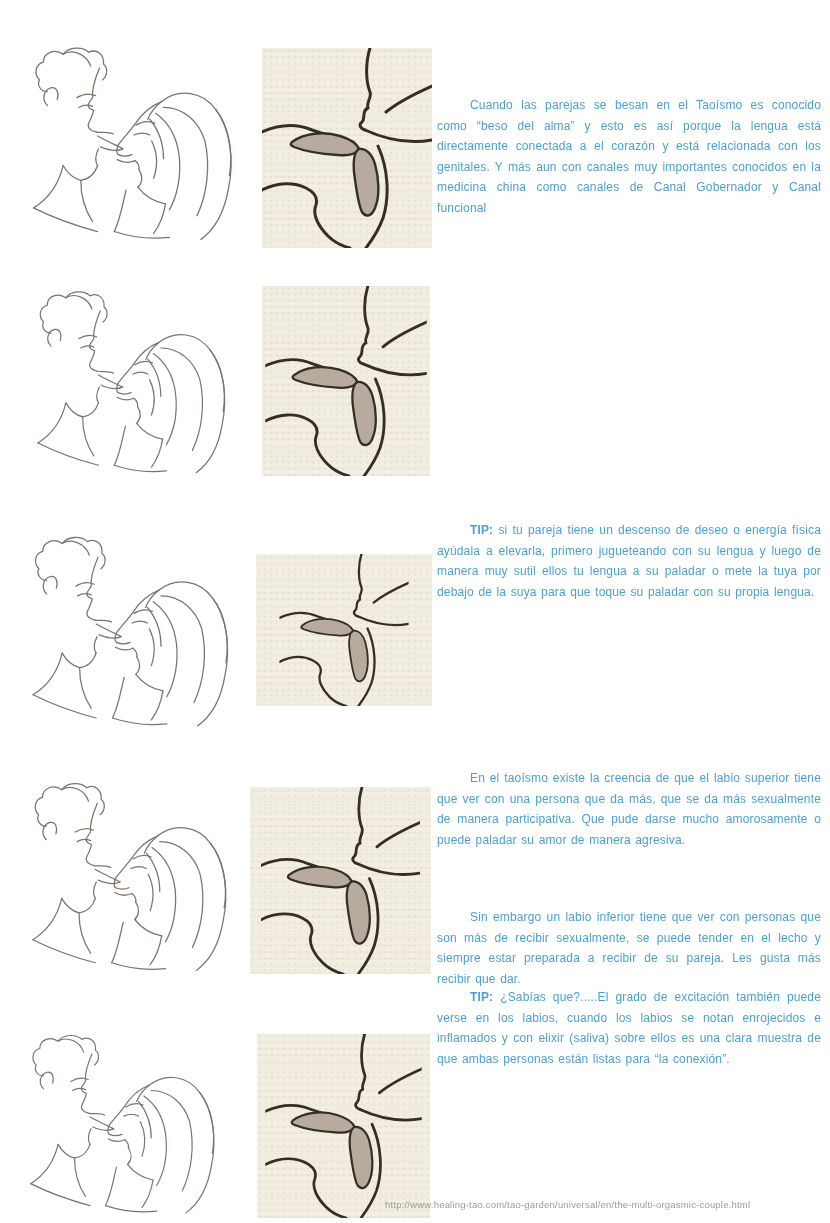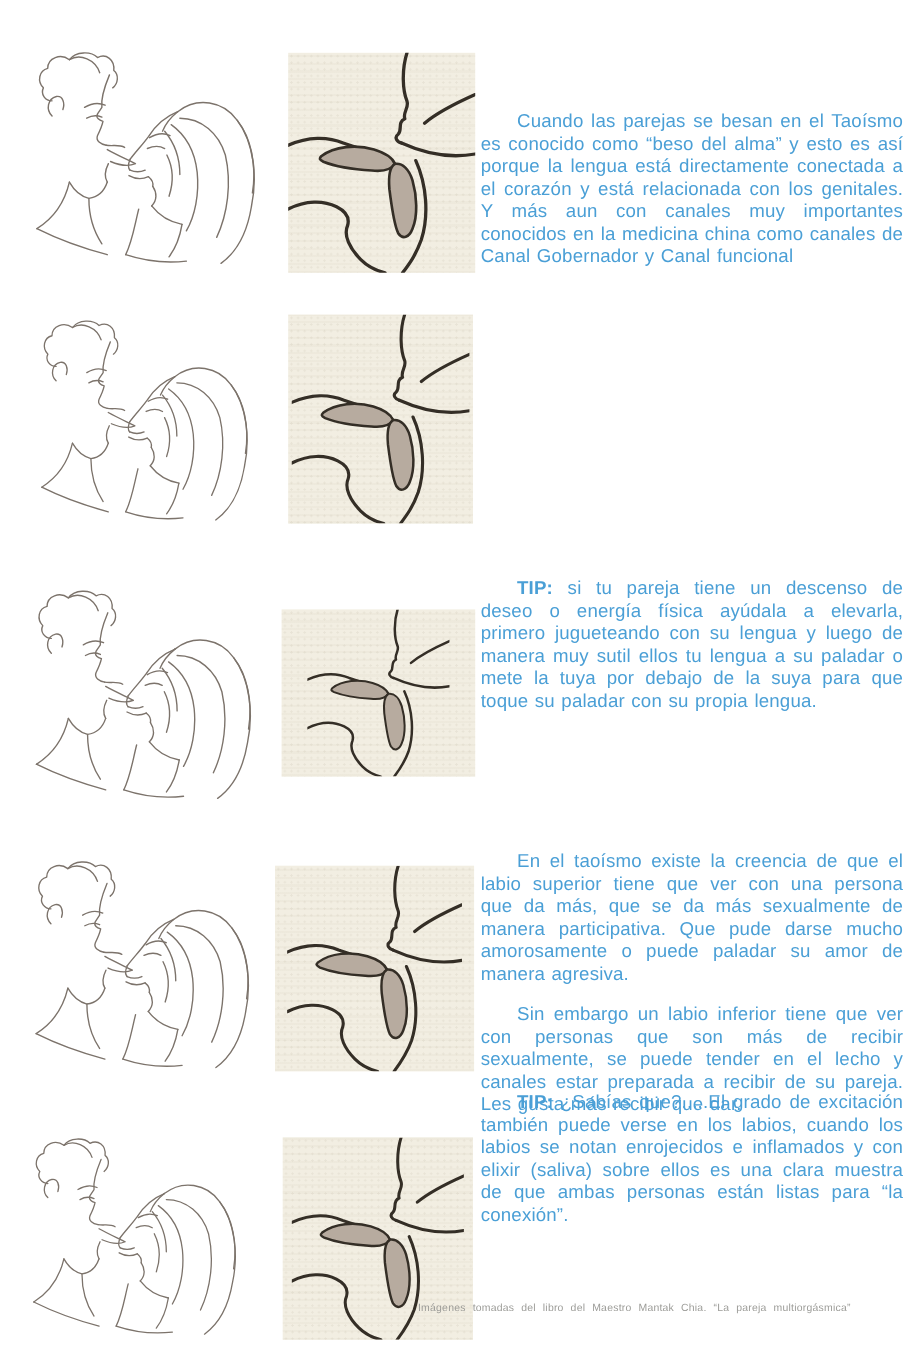--- a/index.html
+++ b/index.html
@@ -5,21 +5,21 @@
   html,body{margin:0;padding:0;background:#e8e8e8;}
   .page{
     position:relative;width:830px;height:1223px;margin:0 auto;
     background:var(--page-bg,#ffffff);
     font-family:"Liberation Sans", sans-serif;
     overflow:hidden;
   }
   .para{
     position:absolute;left:437px;width:384px;
     color:var(--text-color,#4a9fd6);
-    font-size:17px;line-height:20.5px;
+    font-size:12px;line-height:20.5px;
     text-align:justify;letter-spacing:.15px;
     word-spacing:1px;
   }
   .para strong{font-weight:bold;margin-left:33px;}
   .illus{position:absolute;}
   .illus svg{display:block;width:100%;height:100%;}
   .diagram{
     background:
       radial-gradient(rgba(150,138,112,.10) 1px, transparent 1.2px),
       repeating-linear-gradient(0deg, rgba(170,158,130,.06) 0 2px, transparent 2px 7px),
@@ -149,29 +149,29 @@
     <svg viewBox="0 0 260 230">
         <use href="#sym-couple"></use>
       </svg>
   </div>
   <div class="illus diagram" style="left:250px;top:787px;width:181px;height:187px">
     <svg viewBox="0 0 170 200">
         <use href="#sym-tongues"></use>
       </svg>
   </div>
   <p class="para" style="top:756px"><strong></strong> <span>En el taoísmo existe la creencia de que el labio superior tiene que ver con una persona que da más, que se da más sexualmente de manera participativa. Que pude darse mucho amorosamente o puede paladar su amor de manera agresiva.</span></p>
-  <p class="para" style="top:895px"><strong></strong> <span>Sin embargo un labio inferior tiene que ver con personas que son más de recibir sexualmente, se puede tender en el lecho y canales estar preparada a recibir de su pareja. Les gusta más recibir que dar.</span></p>
+  <p class="para" style="top:895px"><strong></strong> <span>Sin embargo un labio inferior tiene que ver con personas que son más de recibir sexualmente, se puede tender en el lecho y siempre estar preparada a recibir de su pareja. Les gusta más recibir que dar.</span></p>
 
   <div class="illus" style="left:0px;top:1012px;width:244px;height:210px">
     <svg viewBox="0 0 260 230">
         <use href="#sym-couple"></use>
       </svg>
   </div>
   <div class="illus diagram" style="left:257px;top:1034px;width:173px;height:184px">
     <svg viewBox="0 0 170 200">
         <use href="#sym-tongues"></use>
       </svg>
   </div>
   <p class="para" style="top:975px"><strong>TIP:</strong> <span>¿Sabías que?.....El grado de excitación también puede verse en los labios, cuando los labios se notan enrojecidos e inflamados y con elixir (saliva) sobre ellos es una clara muestra de que ambas personas están listas para “la conexión”.</span></p>
 
-  <div class="footer-credit">Imágenes tomadas del libro del Maestro Mantak Chia. “La pareja multiorgásmica”</div>
+  <div class="footer-url">http://www.healing-tao.com/tao-garden/universal/en/the-multi-orgasmic-couple.html</div>
 
 </div>
 
 </body></html>

